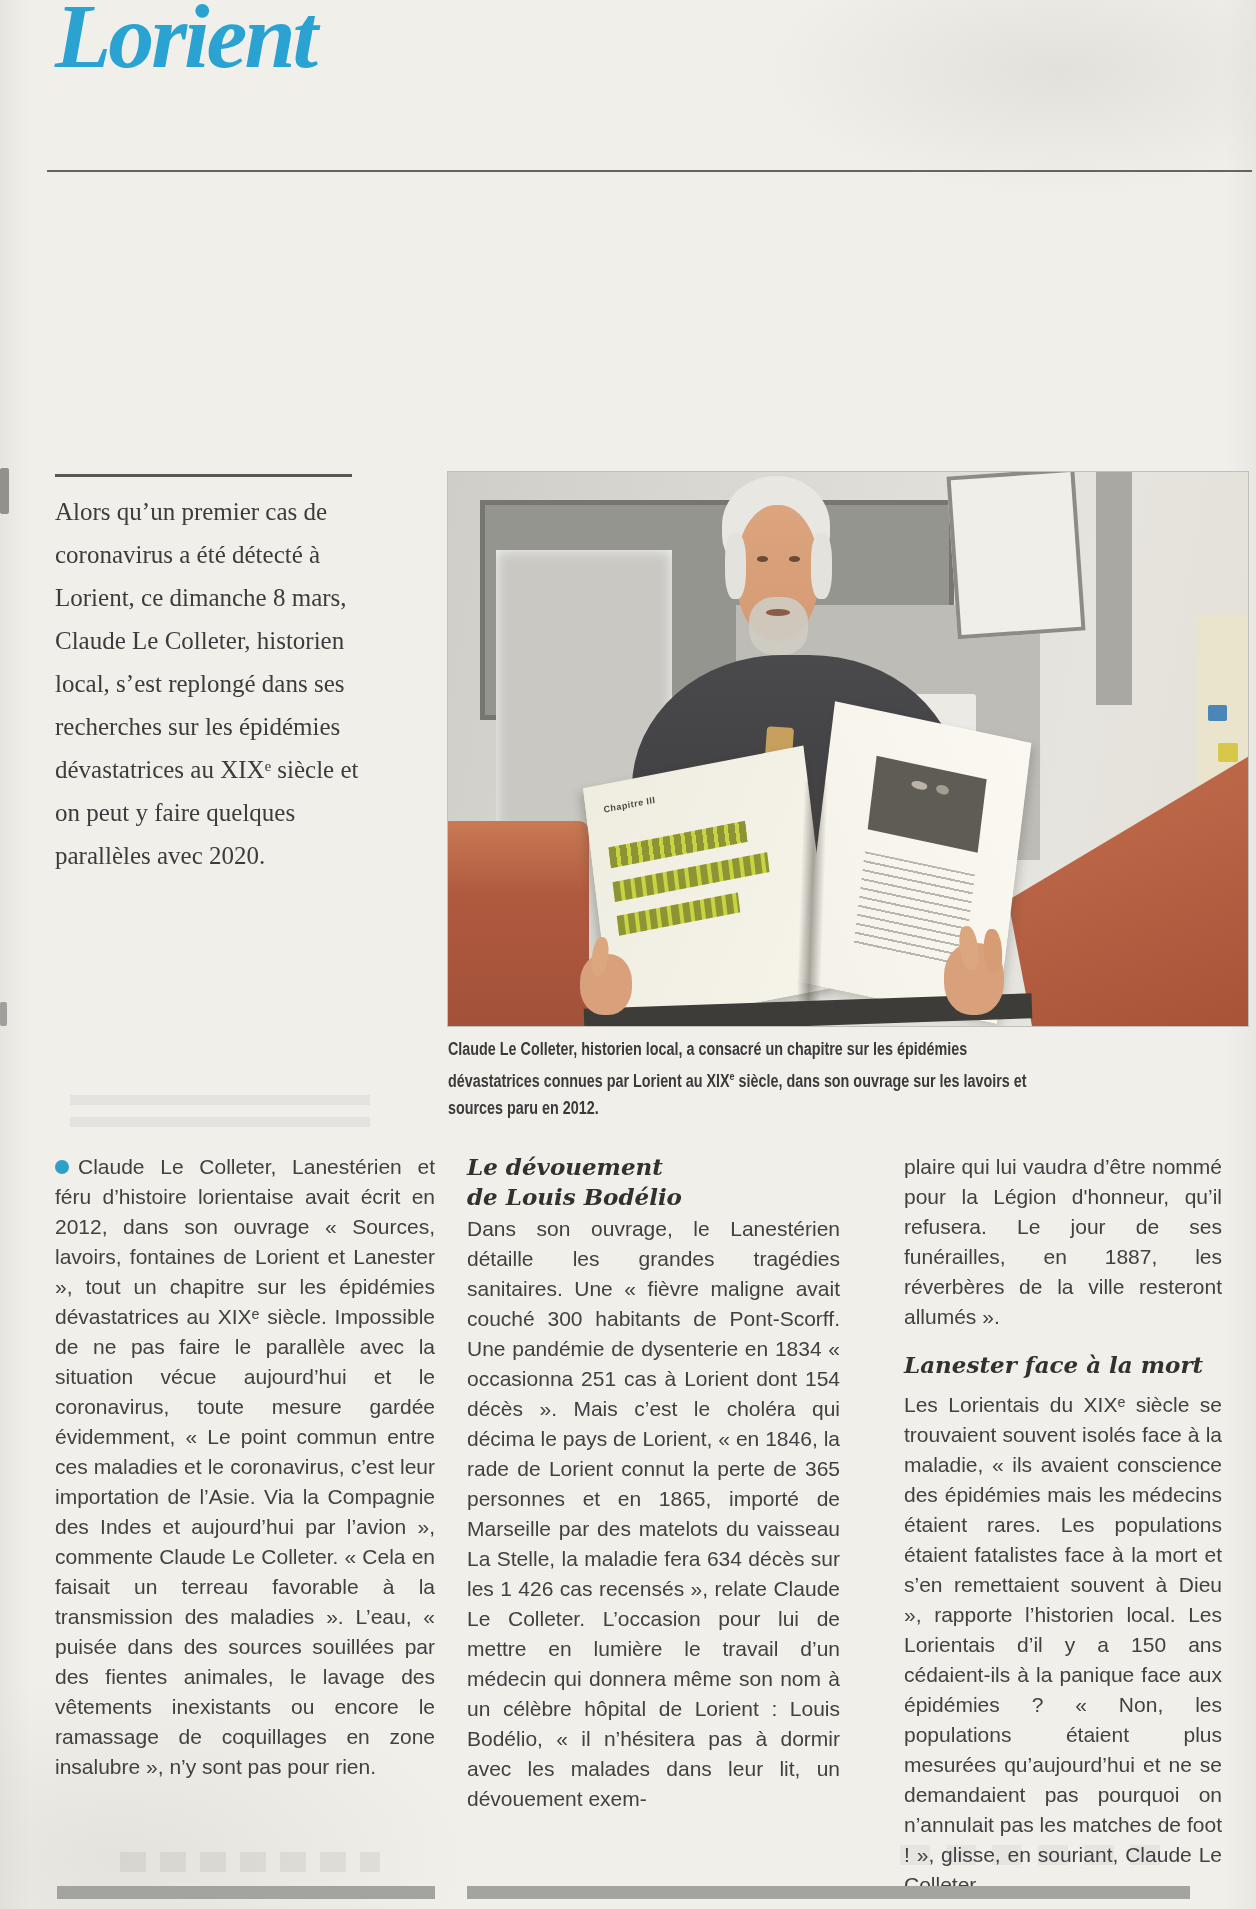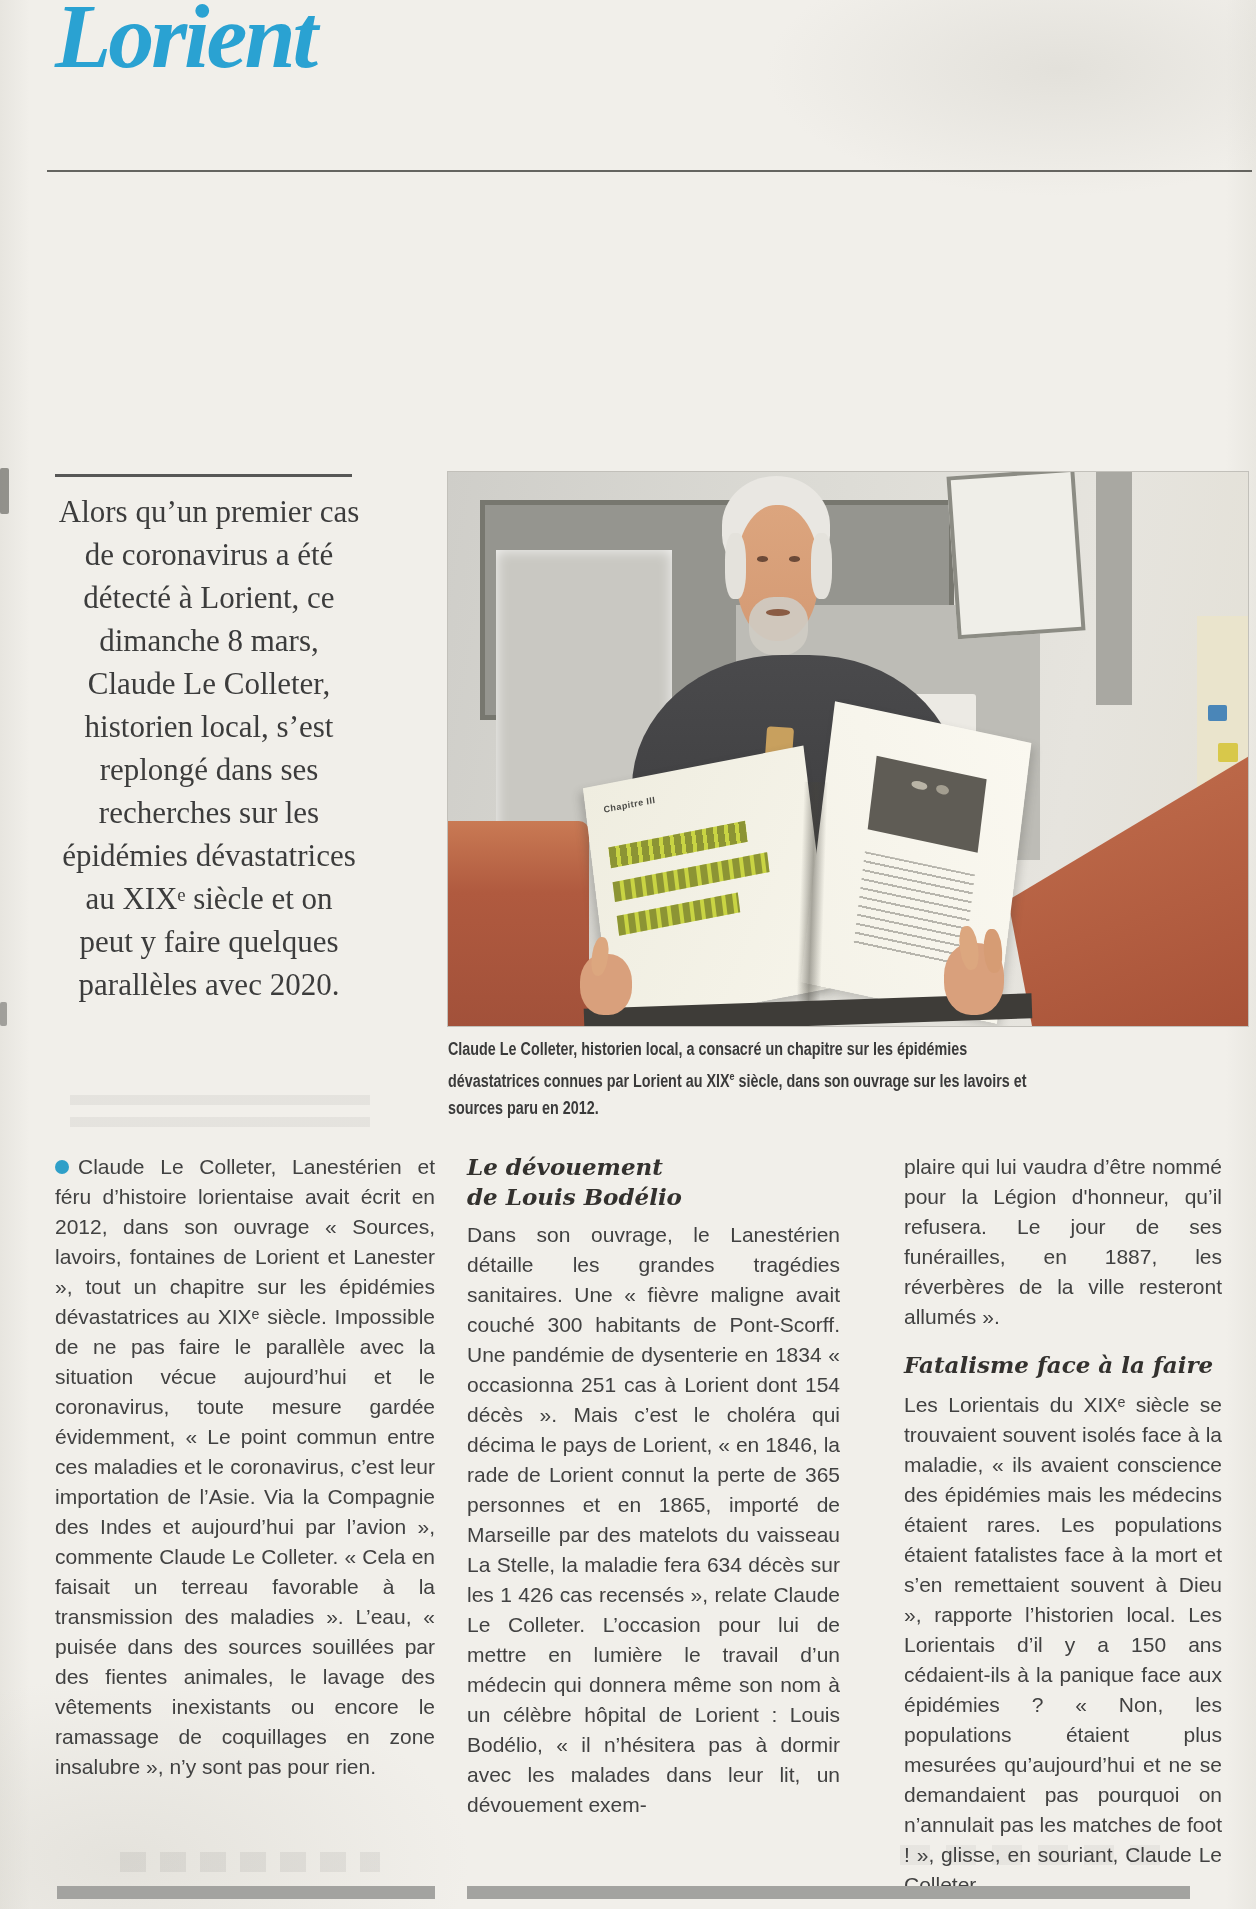--- a/index.html
+++ b/index.html
@@ -36,21 +36,21 @@
     font-weight:bold;color:#4d4d4d;
     font-size:79px;line-height:90px;letter-spacing:-2.5px;
   }
   .headline .hl-line{display:block;transform:scaleX(.9);transform-origin:0 50%;white-space:nowrap;}
   .headline sup{font-size:44px;vertical-align:baseline;position:relative;top:-30px;letter-spacing:0;}
   
   .lead-rule{position:absolute;left:55px;top:474px;width:297px;height:3px;background:#3c3c3c;opacity:.85;}
   .lead{
     position:absolute;left:55px;top:490px;width:308px;
     font-family:"Liberation Serif", serif;
-    font-size:31px;line-height:43px;color:#3c3c3c;text-align:center;
+    font-size:25px;line-height:43px;color:#3c3c3c;
   }
   
   .photo{
     position:absolute;left:448px;top:472px;width:800px;height:554px;
     background:linear-gradient(100deg,#cfcec9 0%,#dddcd6 45%,#e6e4de 75%,#e3e0d6 100%);
     overflow:hidden;outline:1px solid #c2c0ba;
   }
   .photo *{position:absolute;}
   .win-band{left:4%;top:5%;width:58%;height:38%;background:#95958f;border:5px solid #77776f;}
   .win-pane1{left:6%;top:14%;width:22%;height:52%;background:#c9c8c2;box-shadow:0 0 14px rgba(255,255,255,.8) inset;}
@@ -134,21 +134,21 @@
     background:#2f9fc8;margin-right:9px;vertical-align:baseline;
   }
   .subhead{
     font-family:"DejaVu Serif", serif;
     font-style:italic;font-weight:bold;
     font-size:23px;line-height:30px;color:#33312e;
     text-align:left;
   }
   .col3 .subhead{margin:18px 0 10px 0;}
   .col2 .subhead{margin:0;}
-  .col2 .para{margin-top:8px;}
+  .col2 .para{margin-top:2px;}
   
   .bar{position:absolute;height:13px;background:#a3a3a0;top:1886px;}
   .bar.b-left{left:57px;width:378px;}
   .bar.b-right{left:467px;width:723px;}
   .speck1{position:absolute;left:0;top:468px;width:9px;height:46px;background:#4a4a46;opacity:.55;border-radius:2px;}
   .speck2{position:absolute;left:0;top:1002px;width:7px;height:24px;background:#4a4a46;opacity:.45;border-radius:2px;}
   .bleed1{position:absolute;left:70px;top:1095px;width:300px;height:40px;opacity:.06;background:
       repeating-linear-gradient(180deg,#222 0 10px,transparent 10px 22px);}
   .bleed2{position:absolute;left:120px;top:1852px;width:260px;height:20px;opacity:.07;background:
       repeating-linear-gradient(90deg,#222 0 26px,transparent 26px 40px);}
@@ -222,21 +222,21 @@
   <div class="bodycol col2">
     <div class="subhead">
       <span style="display:block">Le dévouement</span>
       <span style="display:block">de Louis Bodélio</span>
     </div>
     <div class="para">Dans son ouvrage, le Lanestérien détaille les grandes tragédies sanitaires. Une « fièvre maligne avait couché 300 habitants de Pont-Scorff. Une pandémie de dysenterie en 1834 « occasionna 251 cas à Lorient dont 154 décès ». Mais c’est le choléra qui décima le pays de Lorient, « en 1846, la rade de Lorient connut la perte de 365 personnes et en 1865, importé de Marseille par des matelots du vaisseau La Stelle, la maladie fera 634 décès sur les 1 426 cas recensés », relate Claude Le Colleter. L’occasion pour lui de mettre en lumière le travail d’un médecin qui donnera même son nom à un célèbre hôpital de Lorient : Louis Bodélio, « il n’hésitera pas à dormir avec les malades dans leur lit, un dévouement exem-</div>
   </div>
 
   <div class="bodycol col3">
     <div>plaire qui lui vaudra d’être nommé pour la Légion d'honneur, qu’il refusera. Le jour de ses funérailles, en 1887, les réverbères de la ville resteront allumés ».</div>
-    <div class="subhead">Fatalisme face à la faire</div>
+    <div class="subhead">Lanester face à la mort</div>
     <div>Les Lorientais du XIXᵉ siècle se trouvaient souvent isolés face à la maladie, « ils avaient conscience des épidémies mais les médecins étaient rares. Les populations étaient fatalistes face à la mort et s’en remettaient souvent à Dieu », rapporte l’historien local. Les Lorientais d’il y a 150 ans cédaient-ils à la panique face aux épidémies ? « Non, les populations étaient plus mesurées qu’aujourd’hui et ne se demandaient pas pourquoi on n’annulait pas les matches de foot ! », glisse, en souriant, Claude Le Colleter.</div>
   </div>
 
   <div class="bar b-left"></div>
   <div class="bar b-right"></div>
 
   <div class="speck1"></div>
   <div class="speck2"></div>
   <div class="bleed1"></div>
   <div class="bleed2"></div>

